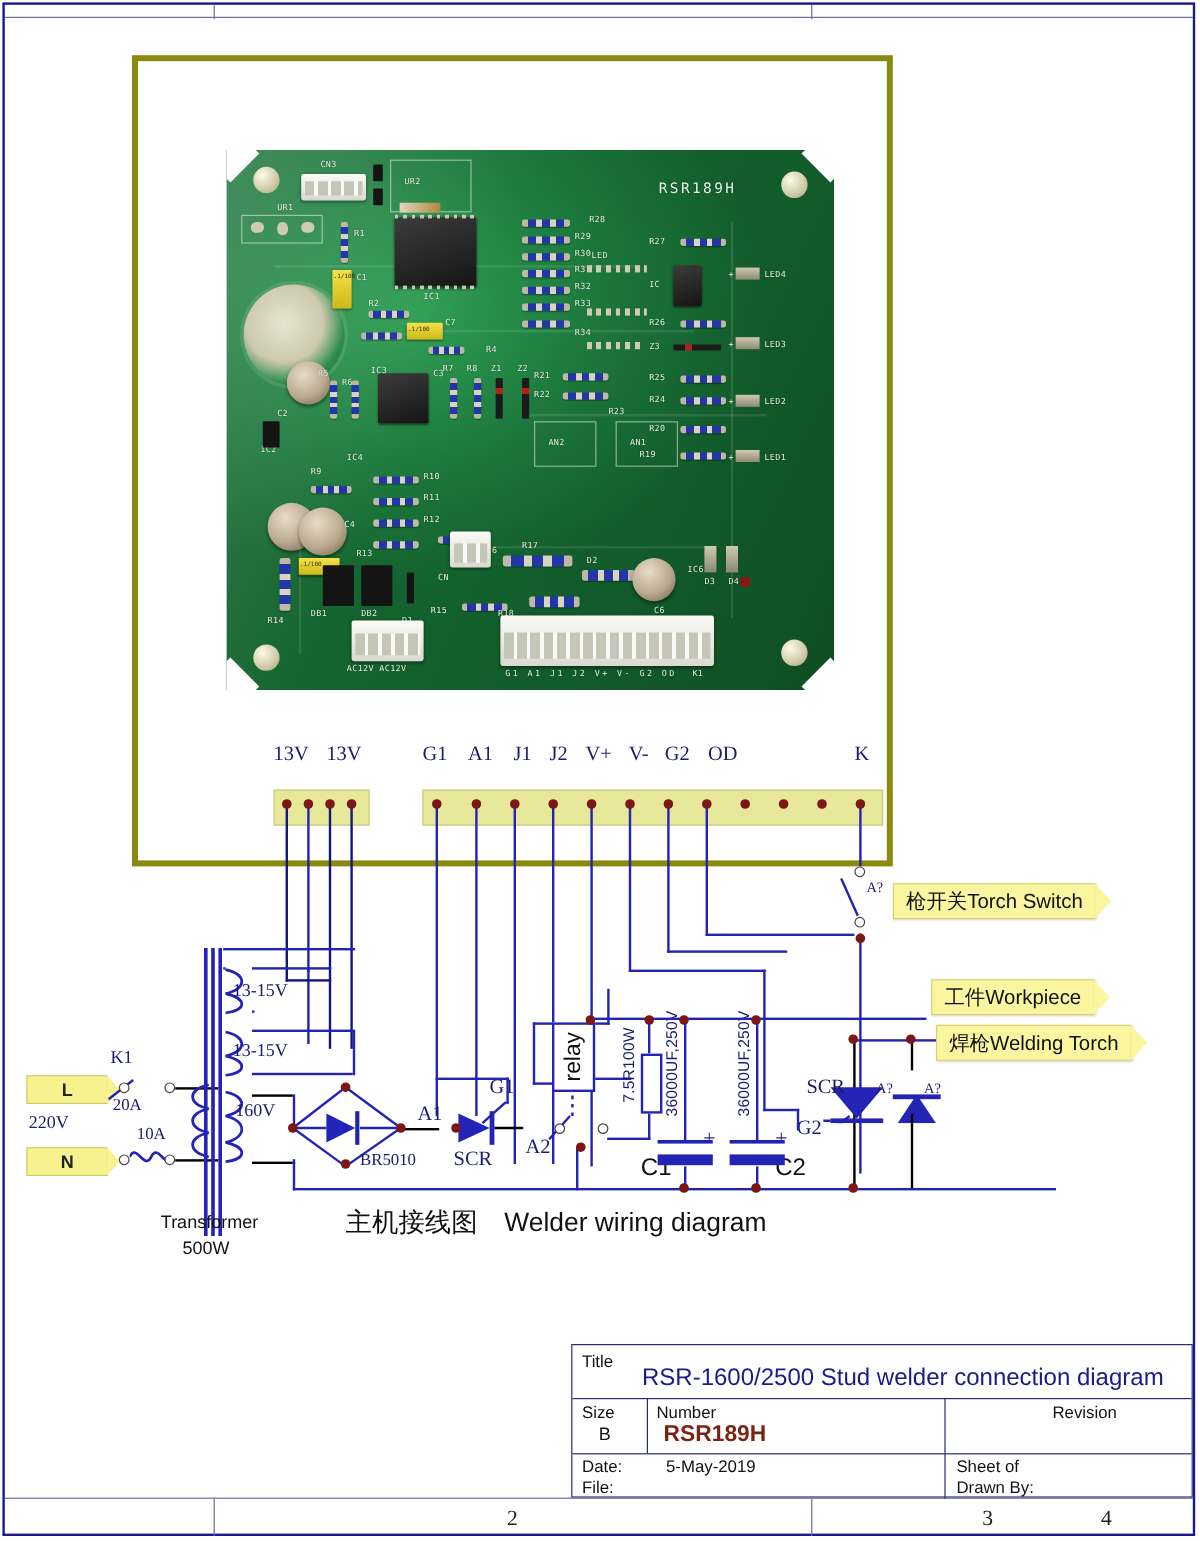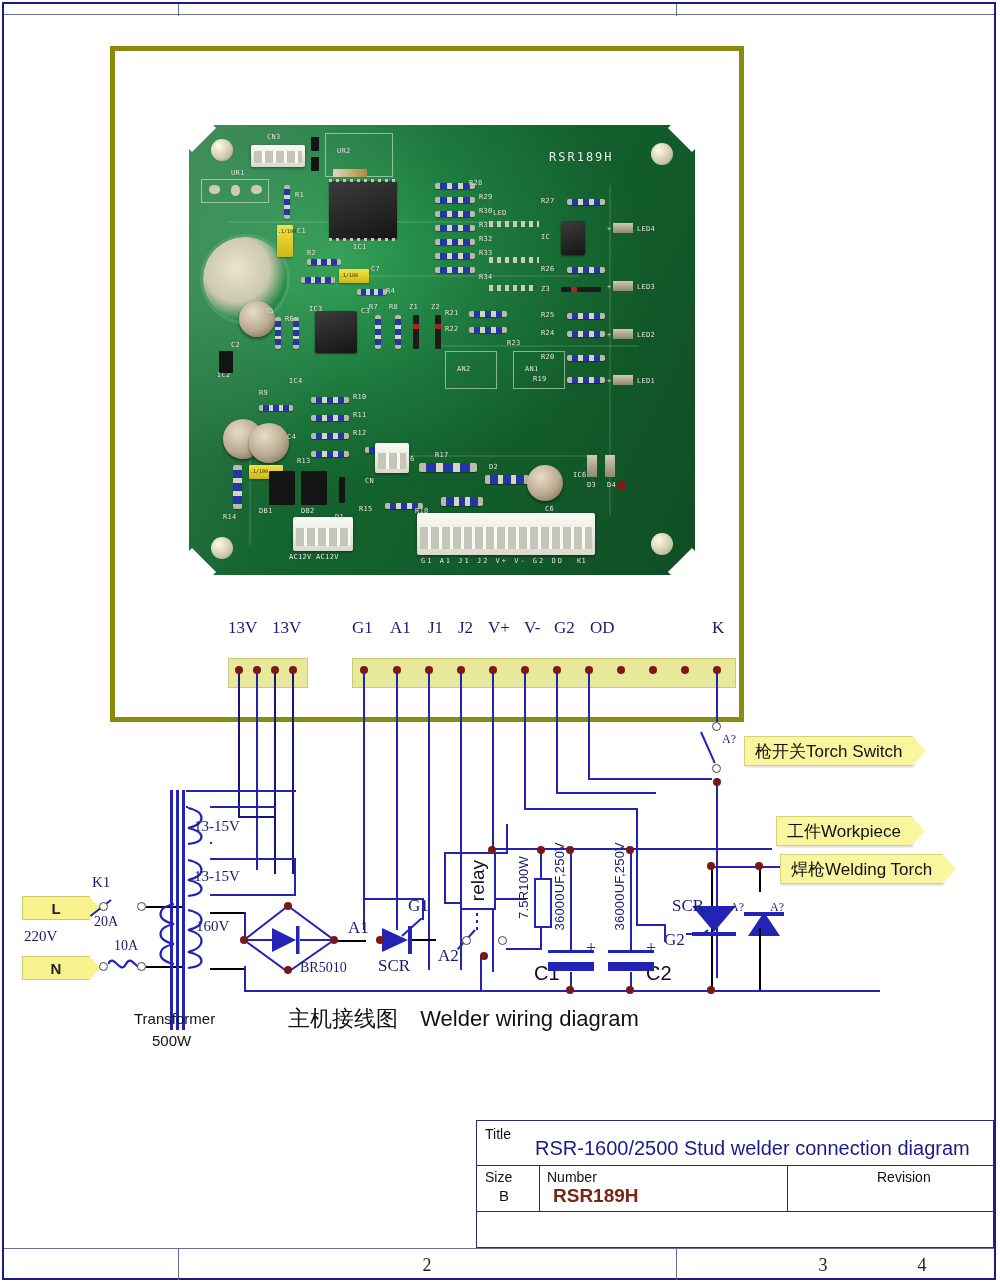--- a/index.html
+++ b/index.html
@@ -197,42 +197,42 @@
   <div class="silk" style="left:108px;top:102px">C1</div>
 
   <div class="chip" style="left:140px;top:56px;width:68px;height:58px">
     <div class="pins" style="top:-2px"></div>
       <div class="pins" style="bottom:-2px"></div>
   </div>
   <div class="blkc" style="left:144px;top:44px;width:34px;height:8px;background:linear-gradient(90deg,#dcd8c0,#b08a3a)"></div>
   <div class="silk" style="left:164px;top:118px">IC1</div>
 
   <div class="res" style="left:246px;top:58px;width:40px"></div>
-    <div class="silk" style="left:280px;top:54px">R28</div>
+    <div class="silk" style="left:302px;top:54px">R28</div>
   <div class="res" style="left:246px;top:72px;width:40px"></div>
     <div class="silk" style="left:290px;top:68px">R29</div>
   <div class="res" style="left:246px;top:86px;width:40px"></div>
     <div class="silk" style="left:290px;top:82px">R30</div>
   <div class="res" style="left:246px;top:100px;width:40px"></div>
     <div class="silk" style="left:290px;top:96px">R31</div>
   <div class="res" style="left:246px;top:114px;width:40px"></div>
     <div class="silk" style="left:290px;top:110px">R32</div>
   <div class="res" style="left:246px;top:128px;width:40px"></div>
     <div class="silk" style="left:290px;top:124px">R33</div>
   <div class="res" style="left:246px;top:142px;width:40px"></div>
     <div class="silk" style="left:290px;top:148px">R34</div>
 
   <div class="res" style="left:118px;top:134px;width:34px"></div>
     <div class="silk" style="left:118px;top:124px">R2</div>
   <div class="ycap" style="left:150px;top:144px;width:30px;height:14px">
       <span>.1/100</span>
     </div>
   <div class="silk" style="left:182px;top:140px">C7</div>
   <div class="res" style="left:168px;top:164px;width:30px"></div>
-    <div class="silk" style="left:197px;top:162px">R4</div>
+    <div class="silk" style="left:216px;top:162px">R4</div>
   <div class="res" style="left:112px;top:152px;width:34px"></div>
 
   <div class="silk" style="left:304px;top:84px">LED</div>
   <div class="hdr" style="left:300px;top:96px;width:50px;height:6px"></div>
   <div class="hdr" style="left:300px;top:132px;width:50px;height:6px"></div>
   <div class="hdr" style="left:300px;top:160px;width:46px;height:6px"></div>
 
   <div class="silk" style="left:352px;top:72px">R27</div>
   <div class="res" style="left:378px;top:74px;width:38px"></div>
   <div class="chip" style="left:372px;top:96px;width:24px;height:34px"></div>
@@ -610,13 +610,22 @@
   <div class="r2">
     <div class="vsep" style="left:62px;top:0;height:46px"></div>
     <div class="vsep" style="left:310px;top:0;height:46px"></div>
     <div class="cap" style="left:8px;top:4px">Size</div>
     <div class="sz">B</div>
     <div class="cap" style="left:70px;top:4px">Number</div>
     <div class="num">RSR189H</div>
     <div class="cap" style="left:400px;top:4px">Revision</div>
     <div class="cap" style="left:400px;top:24px"></div>
   </div>
+  <div class="r3">
+    <div class="vsep" style="left:310px;top:0;bottom:0;height:38px"></div>
+    <div class="cap" style="left:8px;top:3px">Date:</div>
+    <div class="cap" style="left:78px;top:3px">5-May-2019</div>
+    <div class="cap" style="left:8px;top:20px">File:</div>
+    <div class="cap" style="left:78px;top:20px"></div>
+    <div class="cap" style="left:320px;top:3px">Sheet    of</div>
+    <div class="cap" style="left:320px;top:20px">Drawn By:</div>
+  </div>
 </div>
 
 </body></html>

